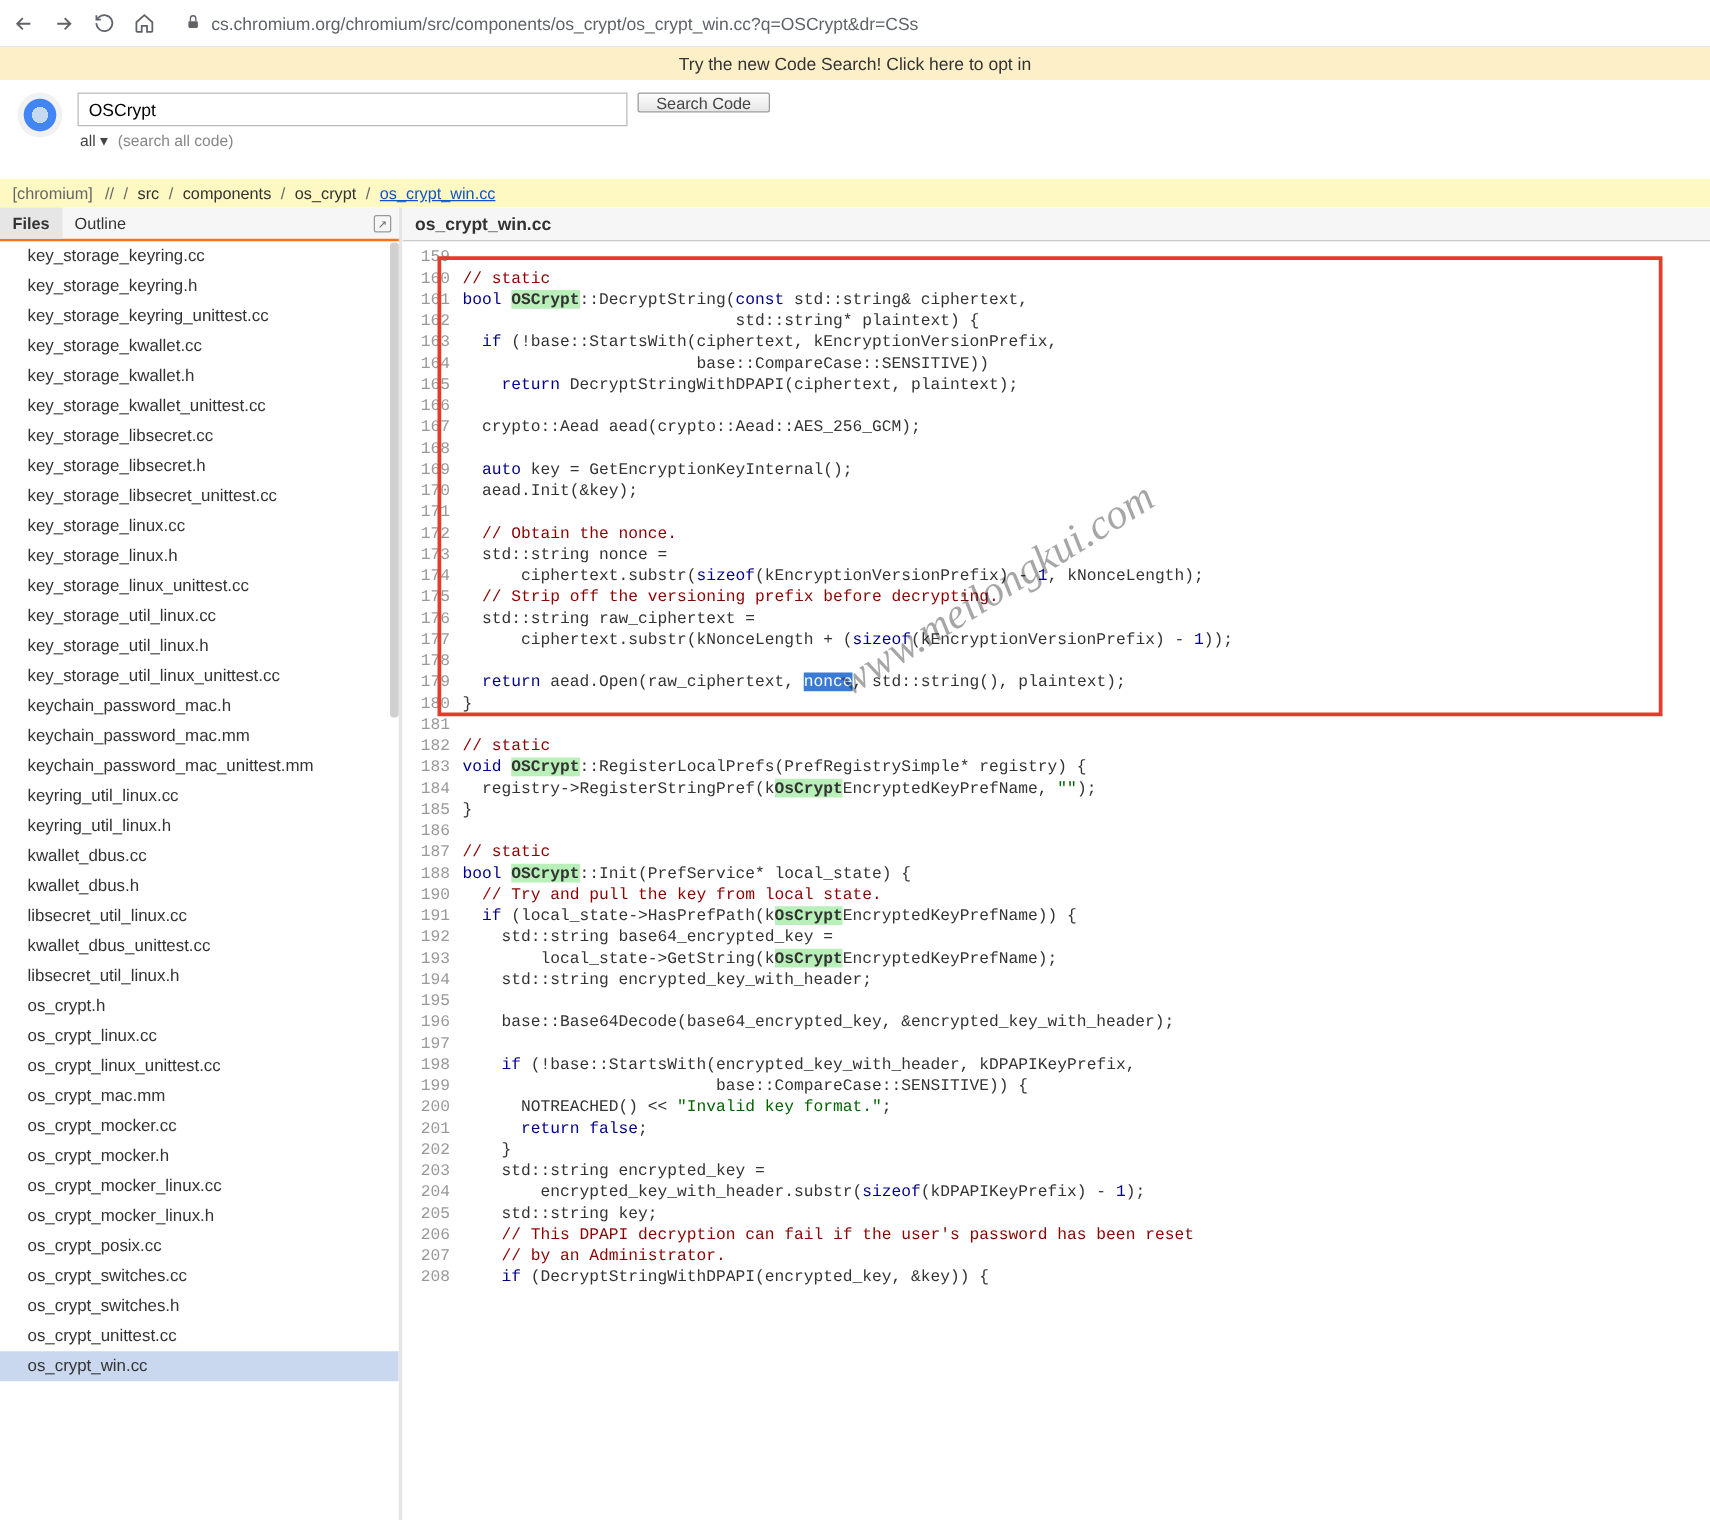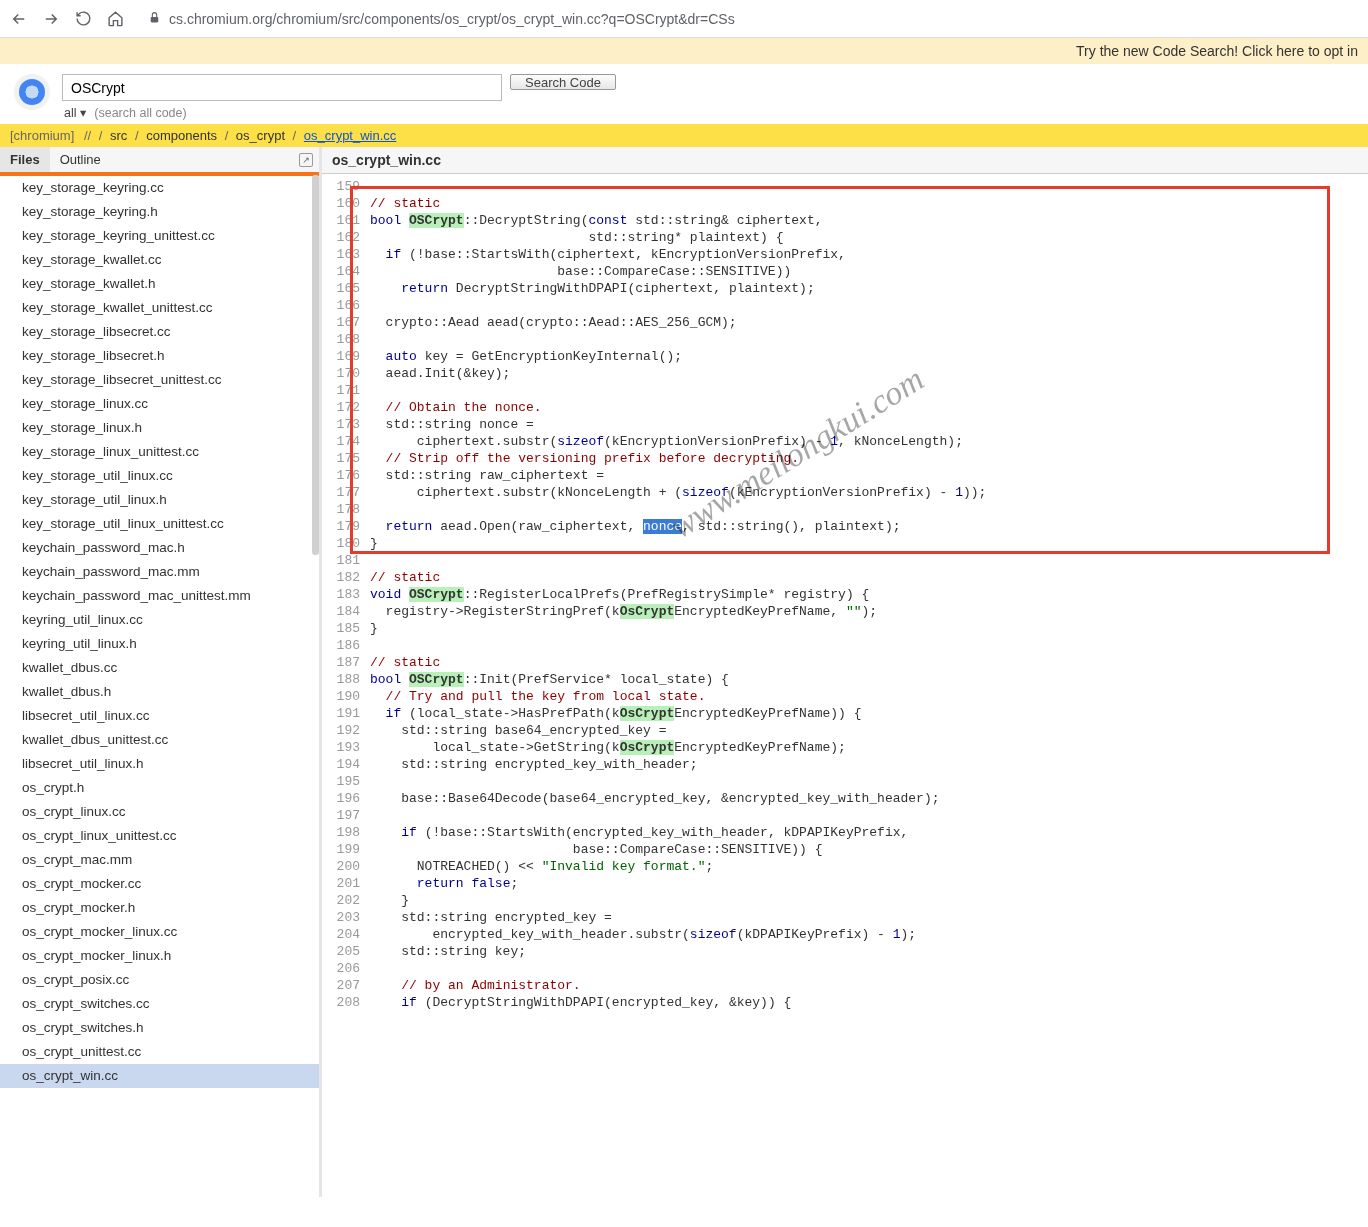--- a/index.html
+++ b/index.html
@@ -4,45 +4,45 @@
 <style>
   * { box-sizing: border-box; }
   html, body { margin: 0; padding: 0; font-family: Arial, sans-serif; font-size: 13px; color: #333; background: #fff; width: 1368px; }
   
   
   .browser-bar { display: flex; align-items: center; height: 38px; padding: 0 10px; border-bottom: 1px solid #ddd; gap: 14px; }
   .nav-icon { width: 18px; height: 18px; display:flex; align-items:center; justify-content:center; color:#5f6368; cursor:pointer; }
   .addr-box { flex: 1; display:flex; align-items:center; gap:8px; height: 28px; padding: 0 10px; color:#5f6368; font-size: 14px; }
   
   
-  .banner { background: #fdf0c8; height: 26px; display:flex; align-items:center; justify-content:flex-end; padding: 0 10px; color:#333; font-size: 14px; overflow:hidden; white-space:nowrap; }
+  .banner { background: #fdf0c8; height: 26px; display:flex; align-items:center; justify-content:center; padding: 0 10px; color:#333; font-size: 14px; overflow:hidden; white-space:nowrap; }
   
   
   .search-area { display:flex; align-items:flex-start; padding: 10px 14px 4px 14px; gap: 12px; }
   .logo { width:36px; height:36px; border-radius:50%; background:#f1f1f1; display:flex; align-items:center; justify-content:center; }
   .logo-inner { width:26px; height:26px; border-radius:50%; background: radial-gradient(circle at 50% 50%, #c5d9f1 35%, #4285f4 36% 70%, #1a73e8 71%); }
   .search-col { display:flex; flex-direction:column; gap:4px; }
   .search-row { display:flex; gap:8px; }
   .search-input { width: 440px; height: 27px; border:1px solid #bbb; padding: 2px 8px; font-size:14px; }
   .search-btn { height: 16px; padding: 0 14px; border:1px solid #999; background:linear-gradient(#fdfdfd,#e6e6e6); border-radius:2px; font-size:13px; cursor:pointer; color:#444; }
   .scope-row { color:#888; font-size:12.5px; display:flex; gap:8px; align-items:center; padding-left:2px; }
   .scope-all { color:#444; }
   
   
-  .breadcrumb { background:#fde047; padding:4px 8px; font-size:13px; color:#333; font-family: Arial; }
+  .breadcrumb { background:#fef9c3; padding:4px 8px; font-size:13px; color:#333; font-family: Arial; margin-top: 19px; }
   .breadcrumb span { margin: 0 2px; }
   .breadcrumb a { color:#15c; text-decoration:underline; }
   .bc-gray { color:#666; }
   
   
   .main { display:flex; height: 1050px; }
   
   
   .sidebar { width:322px; border-right: 3px solid #e5e5e5; display:flex; flex-direction:column; background:#fff; position:relative; }
-  .side-tabs { display:flex; background:#f6f6f6; border-bottom:4px solid #f97316; font-size:13px; align-items:center; }
+  .side-tabs { display:flex; background:#f6f6f6; border-bottom:2px solid #f97316; font-size:13px; align-items:center; }
   .side-tab { padding:5px 10px; color:#333; cursor:pointer; }
   .side-tab.active { background:#e6e6e6; font-weight:bold; }
   .side-spacer { flex:1; }
   .popout { width:14px; height:14px; margin-right:6px; border:1px solid #999; border-radius:2px; display:flex; align-items:center; justify-content:center; font-size:9px; color:#666; cursor:pointer; }
   .file-list { overflow-y:auto; flex:1; }
   .file-item { padding:2px 0 2px 22px; font-size:13.5px; color:#333; cursor:pointer; white-space:nowrap; line-height:20px; }
   .file-item.selected { background:#c9d8ef; }
   .vscroll { position:absolute; right:0; top:28px; width:7px; height:380px; background:#d0d0d0; border-radius:3px; }
   
   
@@ -218,18 +218,18 @@
         <div class="code-line"><span class="lineno">196</span><span class="code-txt"><span>    base::Base64Decode(base64_encrypted_key, &amp;encrypted_key_with_header);</span></span></div>
         <div class="code-line"><span class="lineno">197</span><span class="code-txt"><span></span></span></div>
         <div class="code-line"><span class="lineno">198</span><span class="code-txt"><span>    </span><span class="c-kw">if</span><span> (!base::StartsWith(encrypted_key_with_header, kDPAPIKeyPrefix,</span></span></div>
         <div class="code-line"><span class="lineno">199</span><span class="code-txt"><span>                          base::CompareCase::SENSITIVE)) {</span></span></div>
         <div class="code-line"><span class="lineno">200</span><span class="code-txt"><span>      NOTREACHED() &lt;&lt; </span><span class="c-str">"Invalid key format."</span><span>;</span></span></div>
         <div class="code-line"><span class="lineno">201</span><span class="code-txt"><span>      </span><span class="c-kw">return false</span><span>;</span></span></div>
         <div class="code-line"><span class="lineno">202</span><span class="code-txt"><span>    }</span></span></div>
         <div class="code-line"><span class="lineno">203</span><span class="code-txt"><span>    std::string encrypted_key =</span></span></div>
         <div class="code-line"><span class="lineno">204</span><span class="code-txt"><span>        encrypted_key_with_header.substr(</span><span class="c-kw">sizeof</span><span>(kDPAPIKeyPrefix) - </span><span class="c-kw">1</span><span>);</span></span></div>
         <div class="code-line"><span class="lineno">205</span><span class="code-txt"><span>    std::string key;</span></span></div>
-        <div class="code-line"><span class="lineno">206</span><span class="code-txt"><span>    </span></span></div>
+        <div class="code-line"><span class="lineno">206</span><span class="code-txt"><span>    </span><span class="c-comment">// This DPAPI decryption can fail if the user's password has been reset</span></span></div>
         <div class="code-line"><span class="lineno">207</span><span class="code-txt"><span>    </span><span class="c-comment">// by an Administrator.</span></span></div>
         <div class="code-line"><span class="lineno">208</span><span class="code-txt"><span>    </span><span class="c-kw">if</span><span> (DecryptStringWithDPAPI(encrypted_key, &amp;key)) {</span></span></div>
       </div>
   </div>
 </div>
 
 </body></html>

